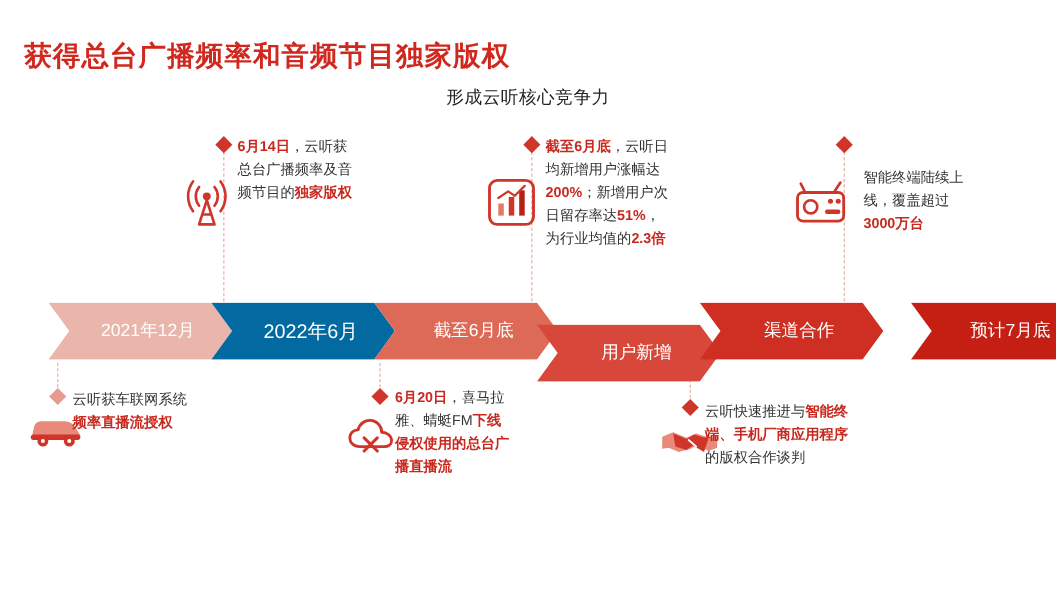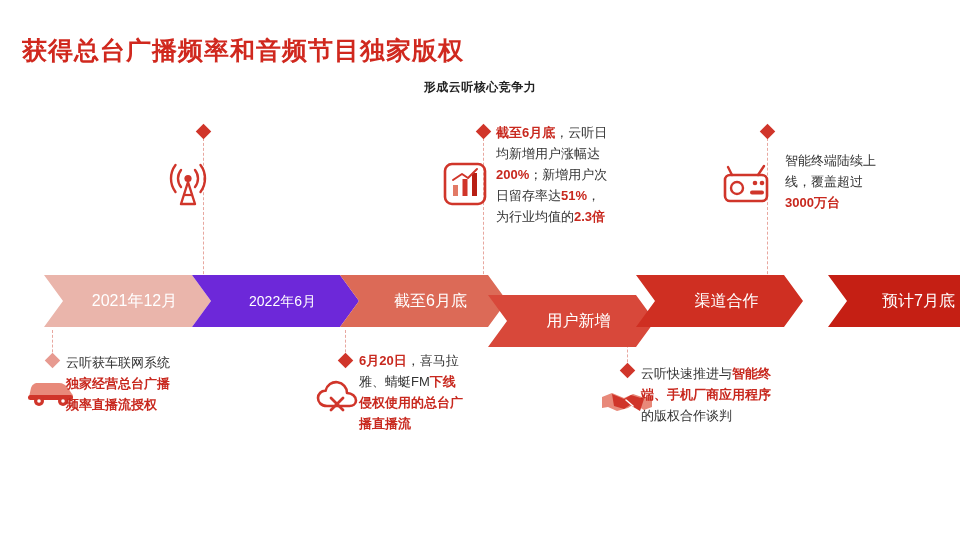--- a/index.html
+++ b/index.html
@@ -30,22 +30,22 @@
     color: #d0281e;
     letter-spacing: 1px;
     margin-left: 22px;
   }
   .subtitle {
     position: absolute;
     top: 79px;
     left: 0;
     width: 960px;
     text-align: center;
-    font-size: 12px;
-    font-weight: bold;
+    font-size: 16px;
+    font-weight: normal;
     color: #222222;
     letter-spacing: 0.5px;
   }
 
   
   .timeline {
     position: absolute;
     top: 275px;
     left: 44px;
     height: 52px;
@@ -178,52 +178,56 @@
       <path d="M2 12 L12 8 L24 13 L33 9 L45 13 L52 11 L52 22 L44 25 L34 19 L28 23 L17 26 L8 22 L2 23 Z" fill="#e8897a"></path>
       <path d="M12 9 L24 14 L31 10 L44 14 L40 26 L30 20 L24 24 L14 21 Z" fill="#d0352a"></path>
       <path d="M26 15 L33 21" stroke="#ffffff" stroke-width="1.6" stroke-linecap="round"></path>
     </svg>
   </div>
 
   <div class="timeline">
     <div class="chev" style="left:0px; width:167px; background:#eab5ab; clip-path: polygon(0 0, 148px 0, 167px 26px, 148px 52px, 0 52px, 19px 26px);">
       <span>2021年12月</span>
     </div>
-    <div class="chev" style="left:148px; width:167px; background:#6d28d9; clip-path: polygon(0 0, 148px 0, 167px 26px, 148px 52px, 0 52px, 19px 26px); font-size:14px;">
+    <div class="chev" style="left:148px; width:167px; background:#0369a1; clip-path: polygon(0 0, 148px 0, 167px 26px, 148px 52px, 0 52px, 19px 26px); font-size:18px;">
       <span>2022年6月</span>
     </div>
     <div class="chev" style="left:296px; width:167px; background:#dc6a57; clip-path: polygon(0 0, 148px 0, 167px 26px, 148px 52px, 0 52px, 19px 26px);">
       <span>截至6月底</span>
     </div>
     <div class="chev" style="left:444px; width:167px; background:#d8483a; clip-path: polygon(0 0, 148px 0, 167px 26px, 148px 52px, 0 52px, 19px 26px); margin-top: 20px;">
       <span>用户新增</span>
     </div>
     <div class="chev" style="left:592px; width:167px; background:#cf2f22; clip-path: polygon(0 0, 148px 0, 167px 26px, 148px 52px, 0 52px, 19px 26px);">
       <span>渠道合作</span>
     </div>
     <div class="chev" style="left:784px; width:167px; background:#c51f14; clip-path: polygon(0 0, 148px 0, 167px 26px, 148px 52px, 0 52px, 19px 26px);">
       <span>预计7月底</span>
     </div>
   </div>
 
+  <div class="callout" style="left:216px; top:122px; width:160px;">
+      <div><b>6月14日</b><span>，云听获</span></div>
+      <div><span>总台广播频率及音</span></div>
+      <div><span>频节目的</span><b>独家版权</b></div>
+    </div>
   <div class="callout" style="left:496px; top:122px; width:156px;">
       <div><b>截至6月底</b><span>，云听日</span></div>
       <div><span>均新增用户涨幅达</span></div>
       <div><b>200%</b><span>；新增用户次</span></div>
       <div><span>日留存率达</span><b>51%</b><span>，</span></div>
       <div><span>为行业均值的</span><b>2.3倍</b></div>
     </div>
   <div class="callout" style="left:785px; top:150px; width:150px;">
       <div><span>智能终端陆续上</span></div>
       <div><span>线，覆盖超过</span></div>
       <div><b>3000万台</b></div>
     </div>
   <div class="callout" style="left:66px;  top:352px; width:175px;">
       <div><span>云听获车联网系统</span></div>
-      <div><b>独家经营总台广播</b></div>
       <div><b>频率直播流授权</b></div>
     </div>
   <div class="callout" style="left:359px; top:350px; width:150px;">
       <div><b>6月20日</b><span>，喜马拉</span></div>
       <div><span>雅、蜻蜓FM</span><b>下线</b></div>
       <div><b>侵权使用的总台广</b></div>
       <div><b>播直播流</b></div>
     </div>
   <div class="callout" style="left:641px; top:363px; width:180px;">
       <div><span>云听快速推进与</span><b>智能终</b></div>

